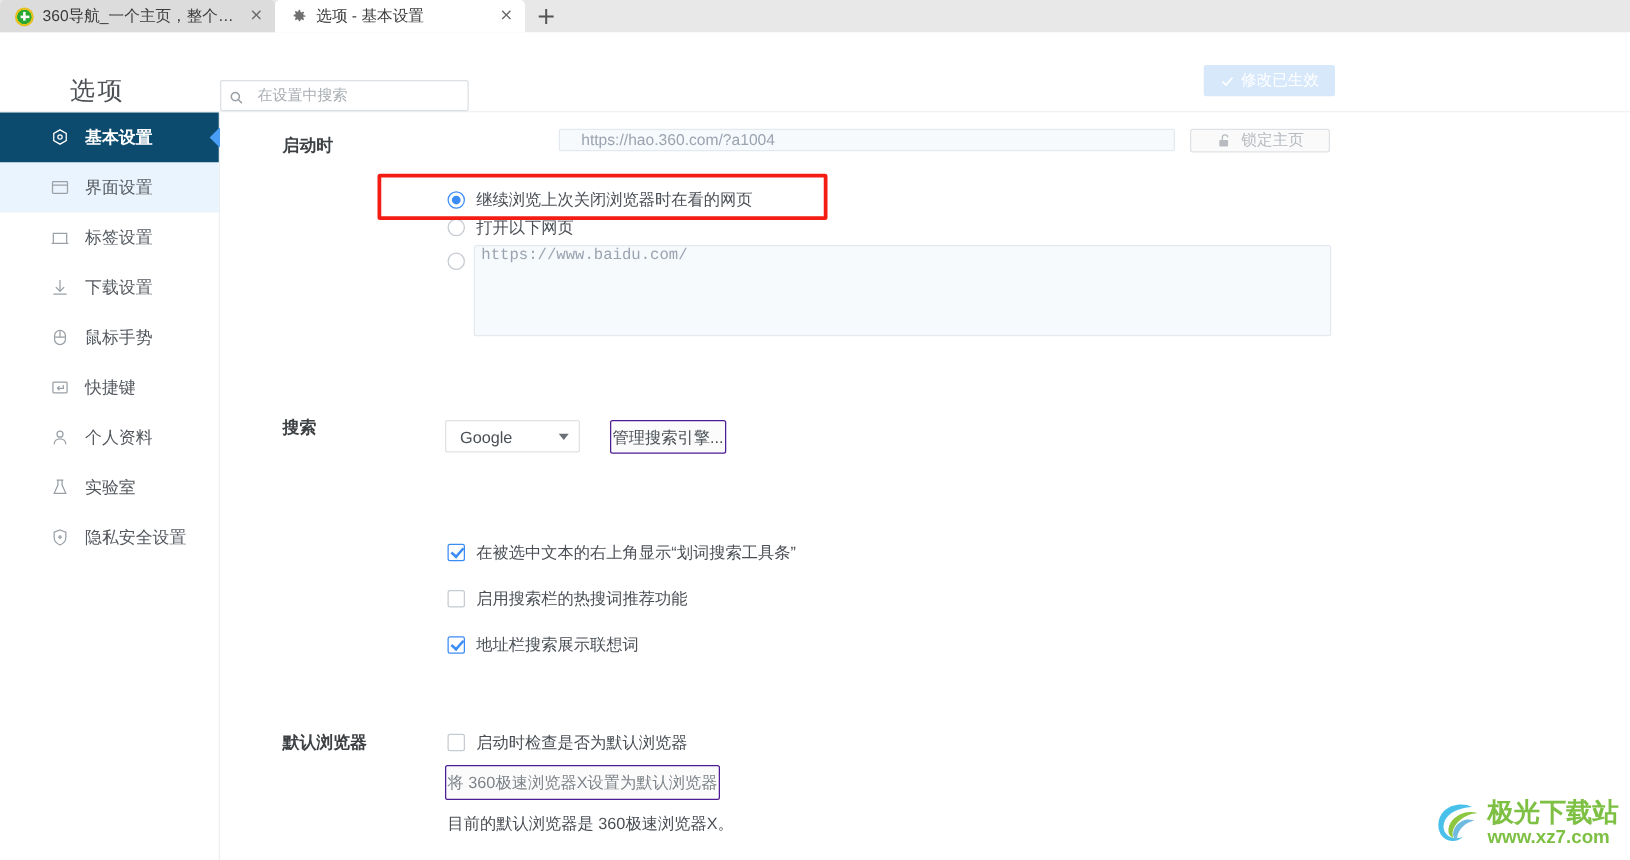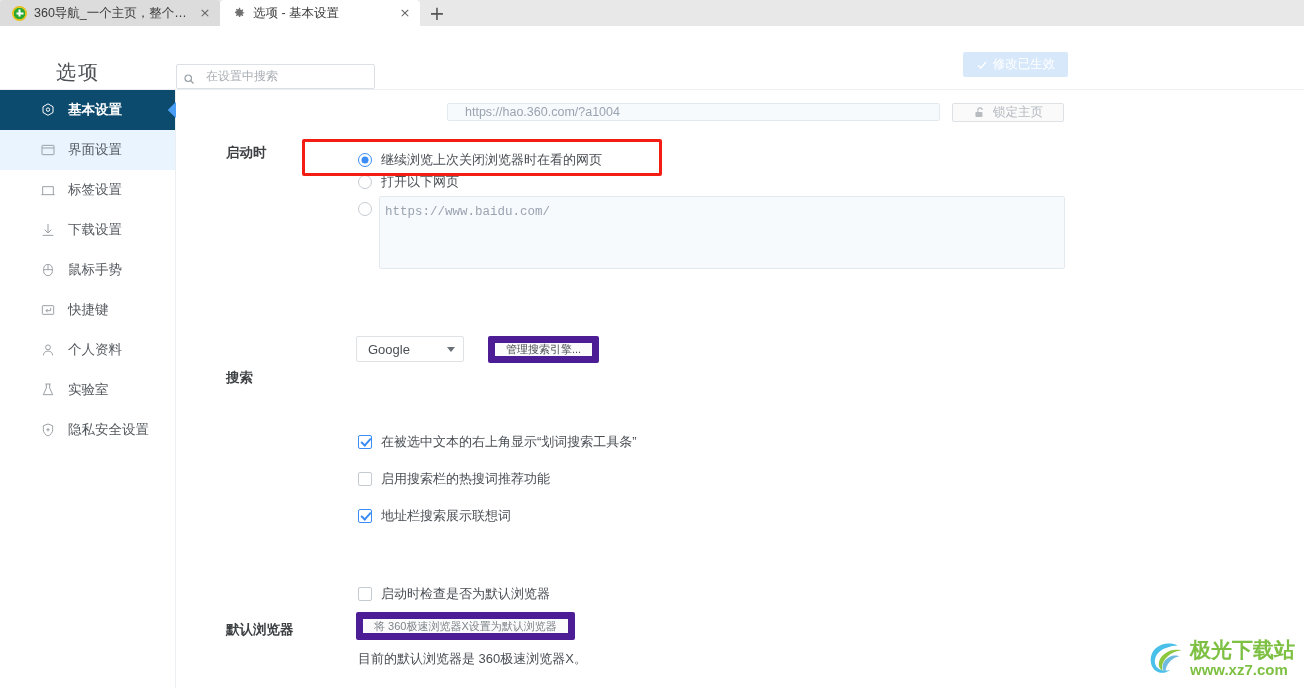--- a/index.html
+++ b/index.html
@@ -98,21 +98,21 @@
     width: 11px; height: 11px; background: #4a9ef5;
   }
   .side-item.hovered { background: #eaf4fe; }
 
   
   .content {
     position: absolute; left: 176px; top: 90px;
     width: 1128px; height: 598px; background: #fff;
   }
   .sec-label {
-    position: absolute; font-size: 13.5px; color: #3d4043; font-weight: bold; margin-top: 36px;
+    position: absolute; font-size: 13.5px; color: #3d4043; font-weight: bold;
   }
   .row { position: absolute; display: flex; align-items: center; }
   .lbl { font-size: 13px; color: #4a4f55; }
 
   .radio {
     width: 14px; height: 14px; flex: 0 0 14px; border-radius: 50%;
     border: 1px solid #c6cbd1; background: #fff; margin-right: 9px;
     position: relative;
   }
   .radio.on { border-color: #3b8cf5; }
@@ -143,21 +143,21 @@
     position: absolute; left: 776px; top: 13px; width: 112px; height: 19px;
     background: #fafafa; border: 1px solid #dfe2e5; border-radius: 2px;
     display: flex; align-items: center; justify-content: center; gap: 7px;
     font-size: 12.5px; color: #b5bac0;
   }
   .lock-ic { width: 13px; height: 13px; flex: 0 0 13px; color: #b8bcc1; }
 
   .urlbox {
     position: absolute; left: 203px; top: 106px; width: 686px; height: 73px;
     background: #f7fafd; border: 1px solid #e3e9ef; border-radius: 2px;
-    padding: 8px 0 0 5px;
+    padding: 0 0 0 5px;
     font-family: "Liberation Mono", "DejaVu Sans Mono", monospace;
     font-size: 12.5px; color: #9aa3b0;
   }
 
   .redbox {
     position: absolute; left: 126px; top: 49px; width: 360px; height: 37px;
     border: 3px solid #f41d14; border-radius: 2px; pointer-events: none;
   }
 
   .select {
@@ -165,23 +165,23 @@
     background: #fff; display: flex; align-items: center;
     padding: 0 8px 0 11px; font-size: 13px; color: #4a4f55;
     justify-content: space-between;
   }
   .caret {
     width: 0; height: 0; margin-left: 10px;
     border-left: 4px solid transparent; border-right: 4px solid transparent;
     border-top: 5px solid #6b7076;
   }
   .btn {
-    height: 27px; border: 7px solid #4c1d95; border-radius: 2px;
+    height: 27px; border: 1px solid #4c1d95; border-radius: 2px;
     background: #fbfbfb; display: flex; align-items: center;
-    justify-content: center; padding: 0 11px; font-size: 11px; color: #4a4f55;
+    justify-content: center; padding: 0 1px; font-size: 13px; color: #4a4f55;
   }
   .select.disabled { background: #f5f6f7; color: #a9aeb4; }
   .select.disabled .caret { border-top-color: #a9aeb4; }
   .btn.disabled { color: #7e848a; background: #fbfbfb; }
 
   
   .watermark { position: absolute; left: 1146px; top: 636px; width: 152px; height: 46px; }
   .wm-text-1 {
     position: absolute; left: 44px; top: 0px; font-size: 21px; font-weight: bold;
     color: #7ec043; letter-spacing: 0px;

